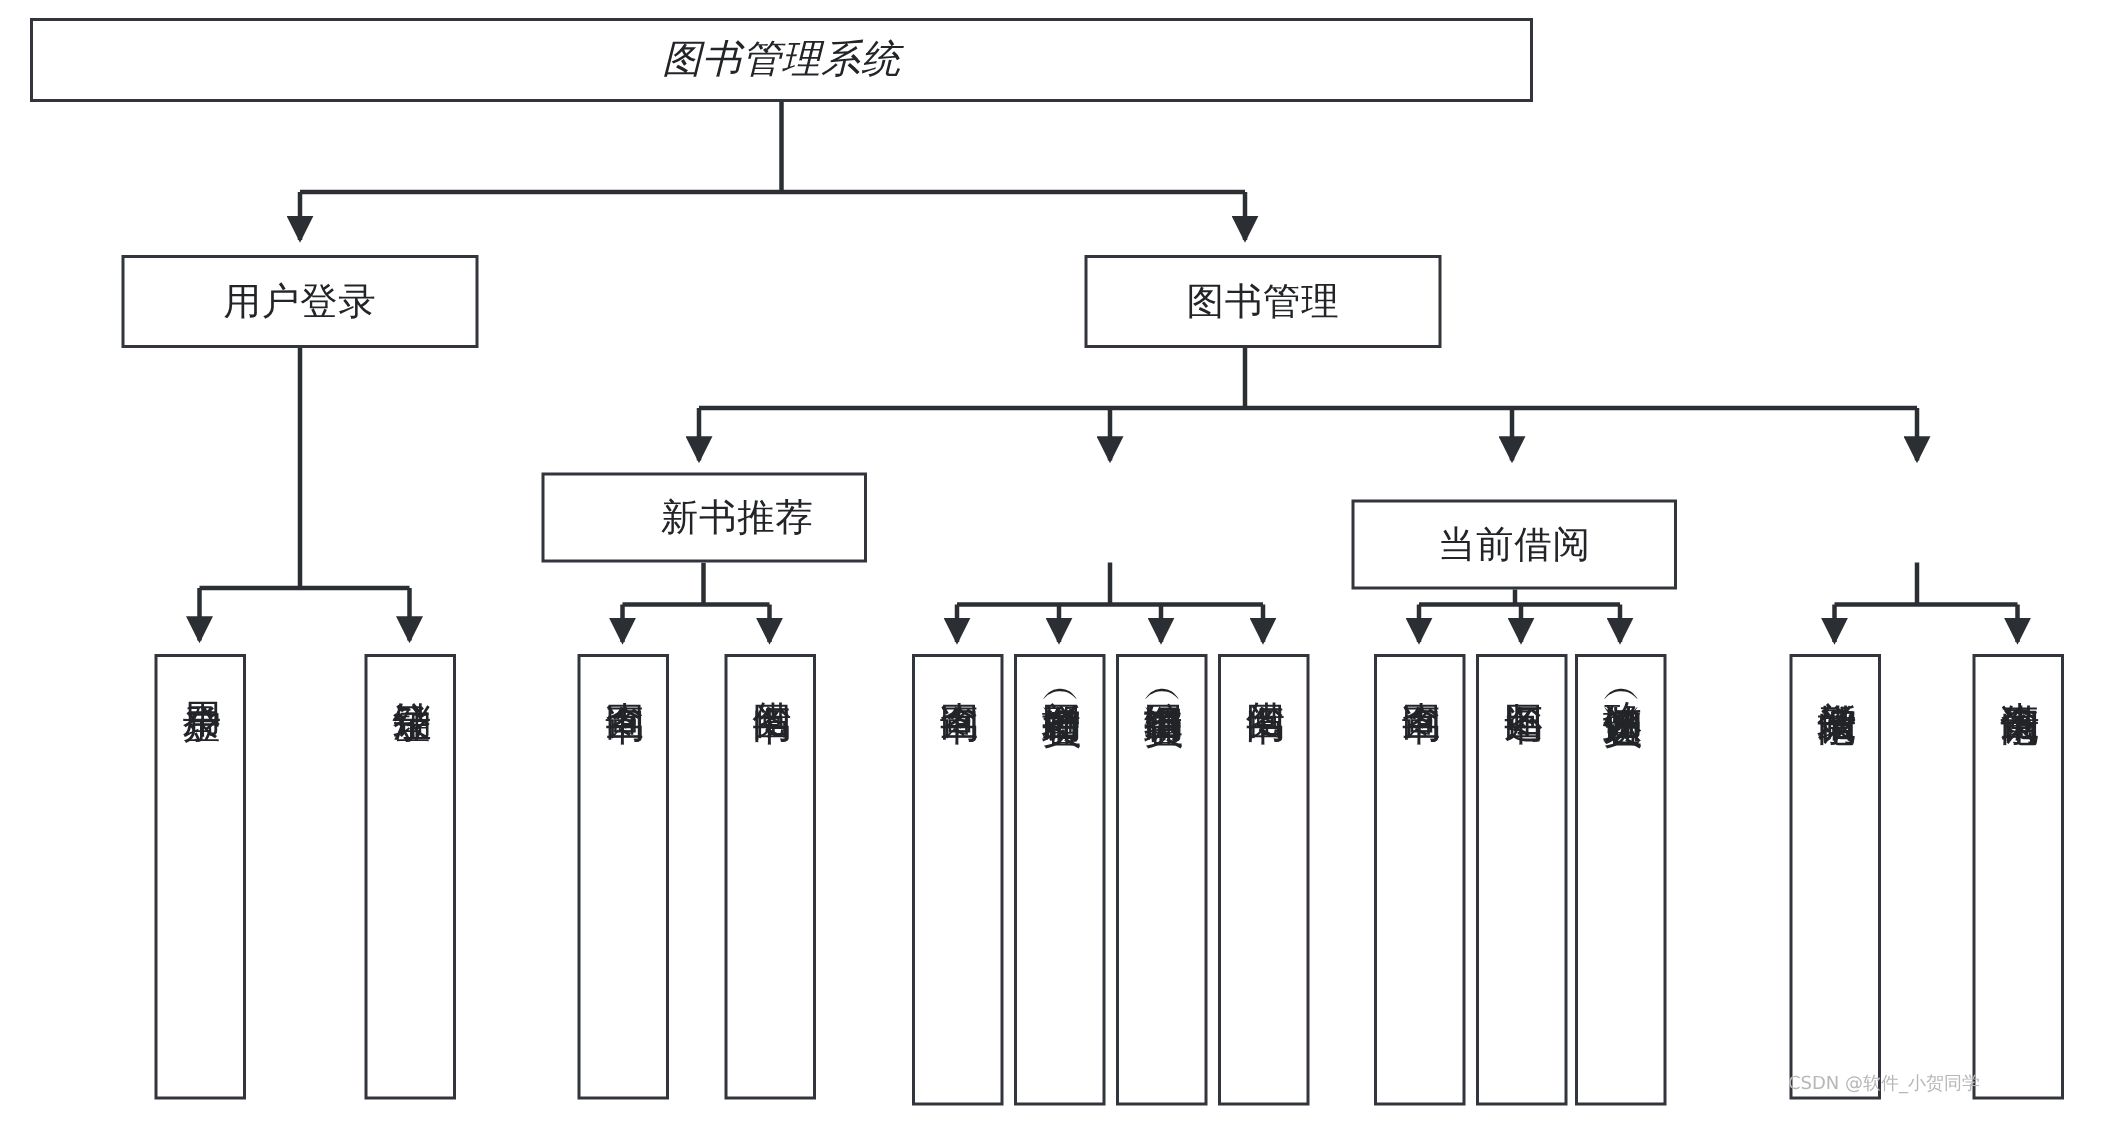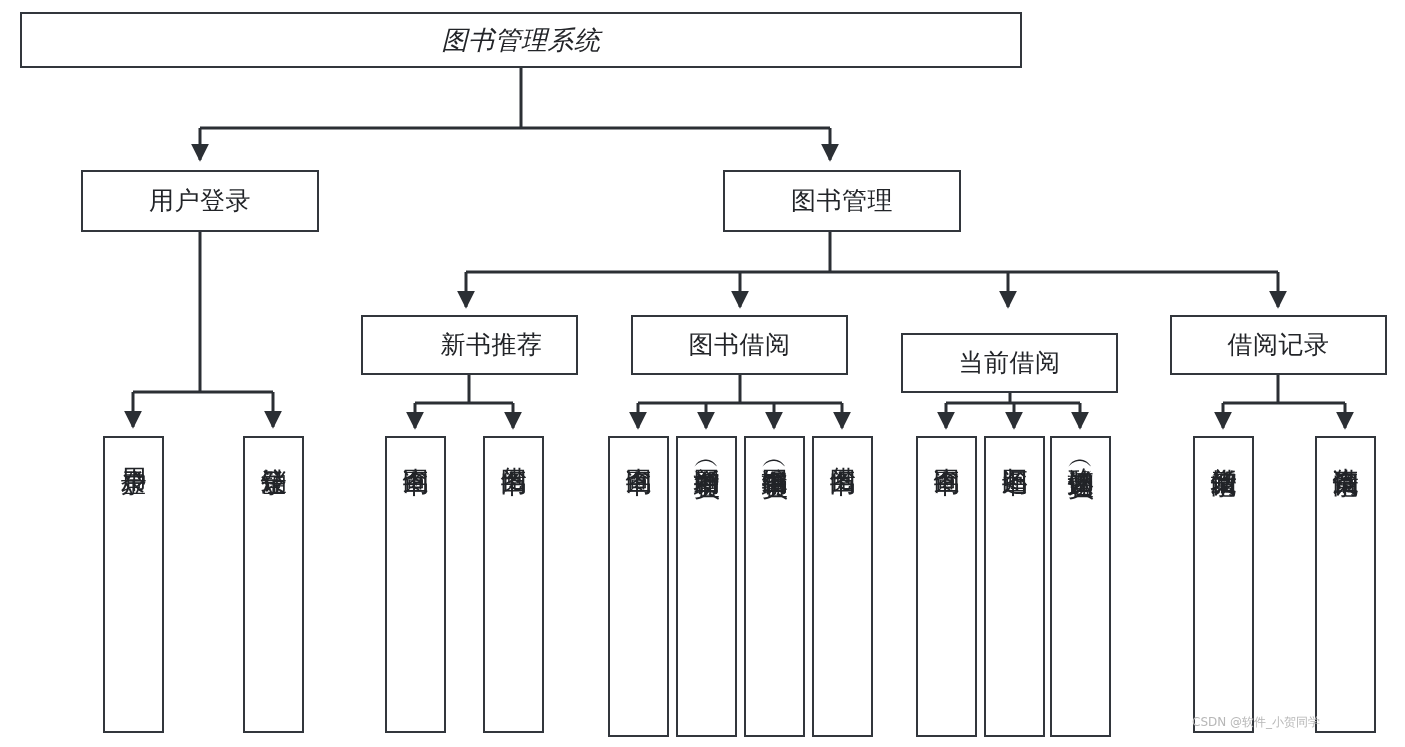--- a/index.html
+++ b/index.html
@@ -138,28 +138,22 @@
   <div class="node horiz" style="left:81px; top:170px; width:238px; height:62px;">
     <span class="lbl">用户登录</span>
   </div>
   <div class="node horiz" style="left:711px; top:170px; width:238px; height:62px;margin-left:12px;">
     <span class="lbl">图书管理</span>
   </div>
 
   <div class="node horiz" style="left:361px; top:315px; width:217px; height:60px;padding-left:44px;">
     <span class="lbl">新书推荐</span>
   </div>
-  <div class="node horiz" style="left:631px; top:315px; width:217px; height:60px;">
-    <span class="lbl">图书借阅</span>
-  </div>
   <div class="node horiz" style="left:901px; top:333px; width:217px; height:60px;">
     <span class="lbl">当前借阅</span>
-  </div>
-  <div class="node horiz" style="left:1170px; top:315px; width:217px; height:60px;">
-    <span class="lbl">借阅记录</span>
   </div>
 
   <div class="node vert" style="left:103px; top:436px; width:61px; height:297px;">
     <span class="lbl">用户登录</span>
   </div>
   <div class="node vert" style="left:243px; top:436px; width:61px; height:297px;">
     <span class="lbl">注销登录</span>
   </div>
 
   <div class="node vert" style="left:385px; top:436px; width:61px; height:297px;">

